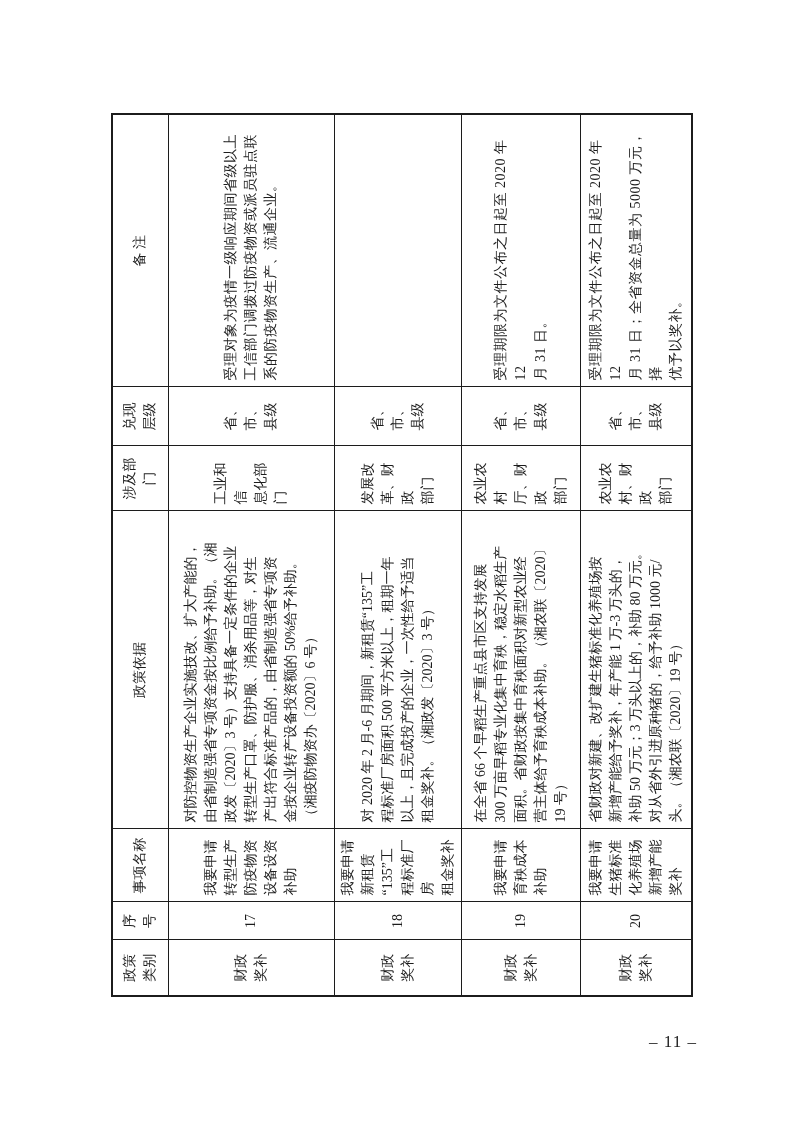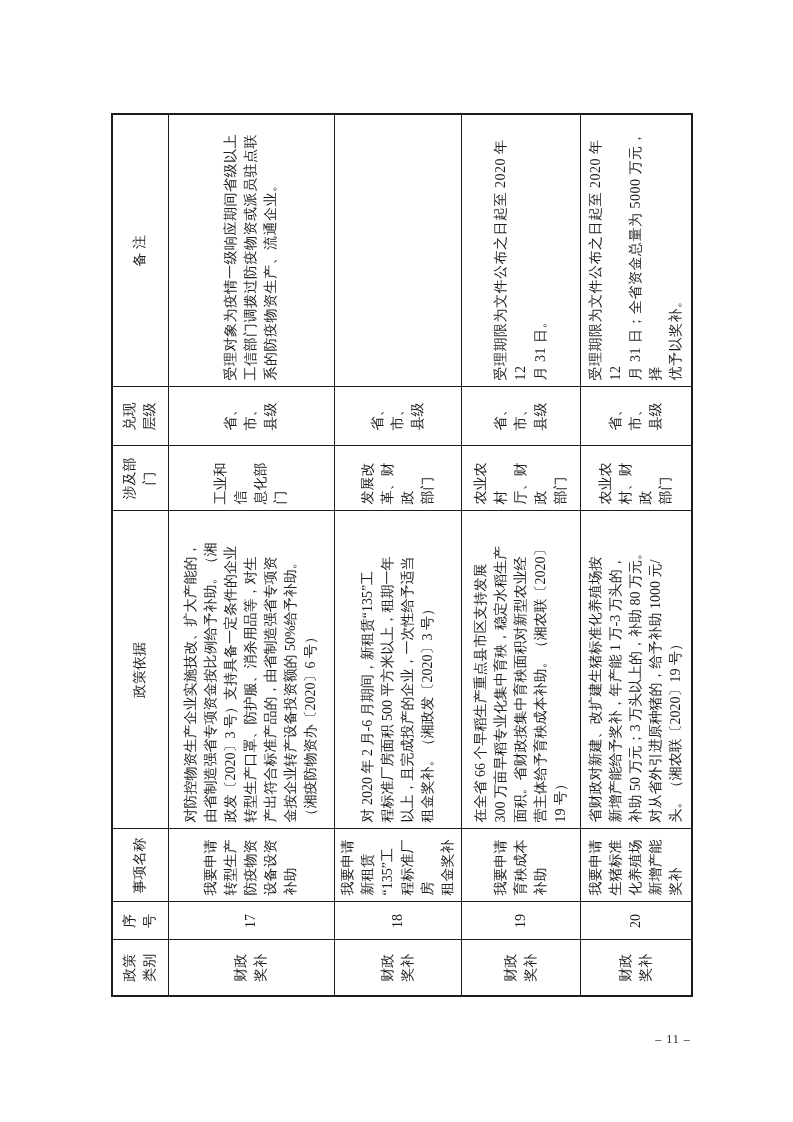--- a/index.html
+++ b/index.html
@@ -29,21 +29,21 @@
     padding:3px 6px;
     overflow:hidden;
   }
   .c{text-align:center;}
   .l{text-align:left;}
   td.basis{line-height:21px;padding:3px 8px;}
   td.remark{line-height:20px;padding:3px 8px;letter-spacing:0.5px;}
   th{font-size:15px;text-align:center;}
   .pagenum{
     position:absolute;left:628px;top:1032px;width:90px;
-    font-size:12px;letter-spacing:1px;text-align:center;color:#222;
+    font-size:17px;letter-spacing:1px;text-align:center;color:#222;
   }
 </style>
 </head>
 <body>
 
 <div class="rotated-wrap">
   <div class="landscape">
     <table class="policy">
       <colgroup>
         <col style="width:56px">

